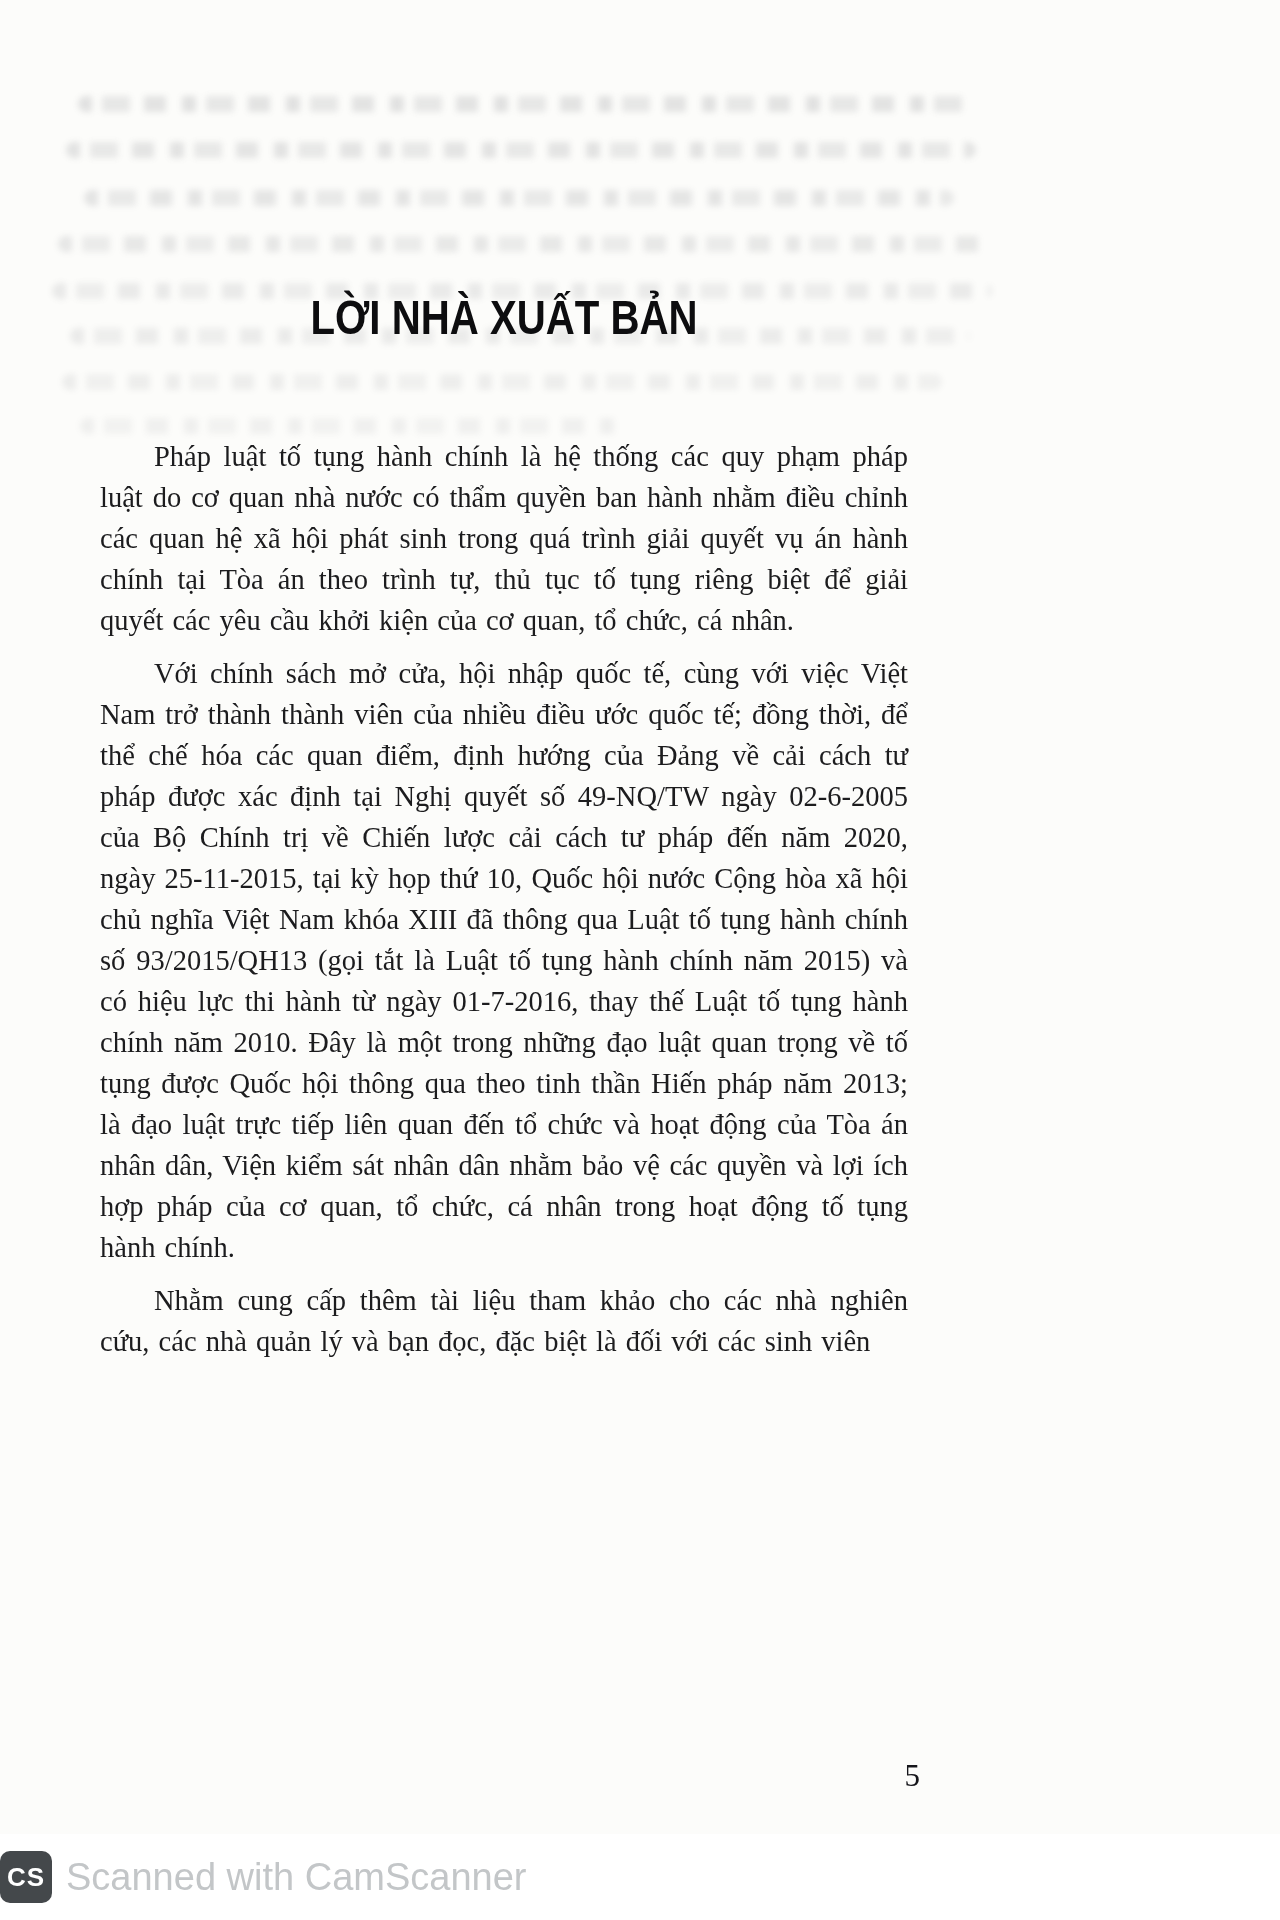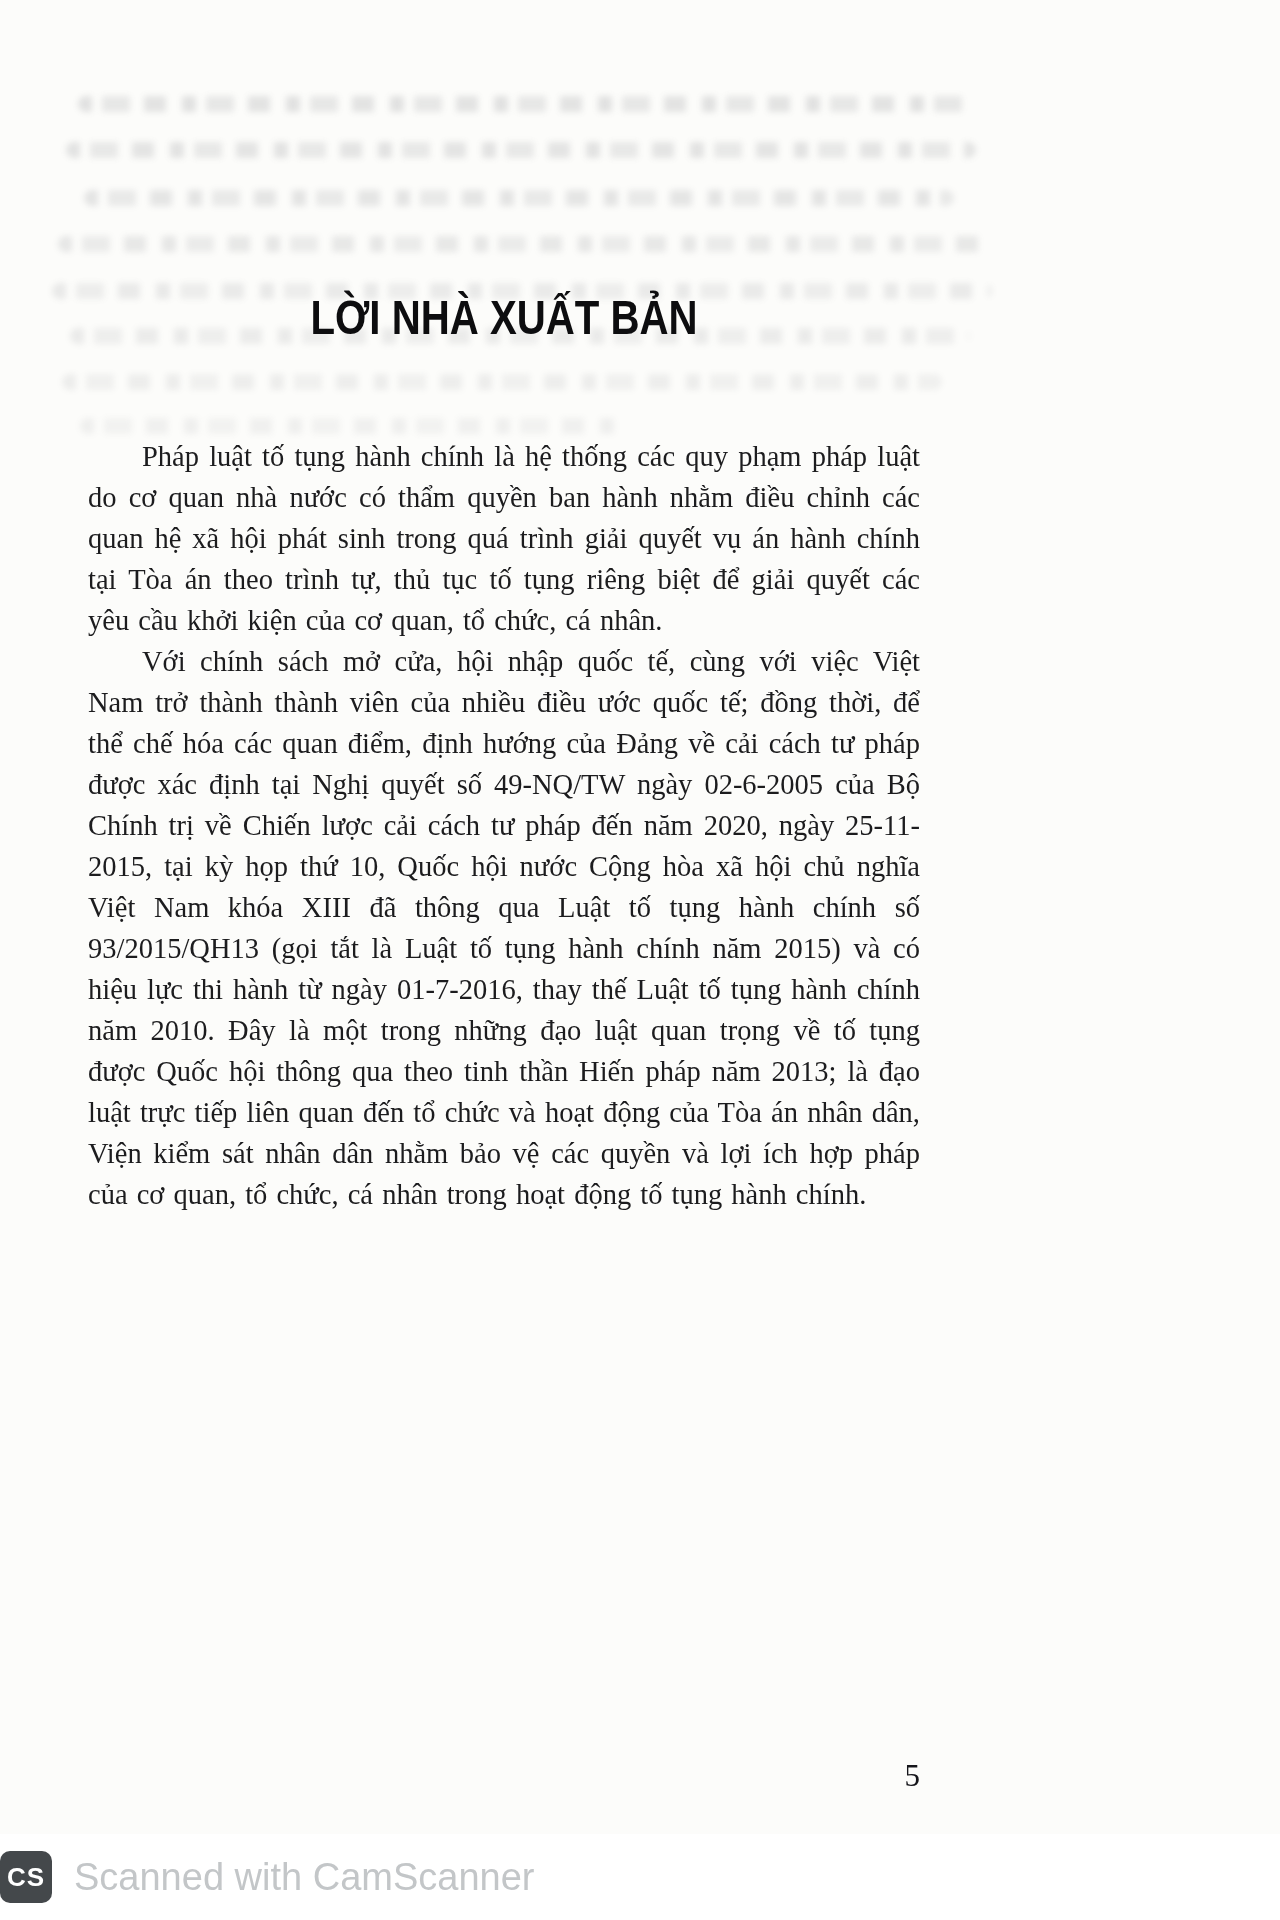--- a/index.html
+++ b/index.html
@@ -41,21 +41,21 @@
     font-family:"Liberation Sans","DejaVu Sans",sans-serif;
     font-weight:700;
     font-size:49px;
     line-height:50px;
     color:#0d0d0f;
     letter-spacing:0px;
     transform:scaleX(0.82);
     transform-origin:50% 50%;
   }
   .text-column p{
-    margin:0;
+    margin:12px;
     font-size:28.5px;
     line-height:41px;
     color:var(--text);
     text-align:justify;
     text-indent:54px;
     word-spacing:2px;
   }
   .page-number{
     position:absolute;
     left:88px;top:1758px;width:832px;
@@ -74,21 +74,21 @@
     background:var(--footer-logo-bg);
     border-radius:10px;
     display:flex;align-items:center;justify-content:center;
     font-family:"Liberation Sans","DejaVu Sans",sans-serif;
     font-weight:700;
     font-size:26px;
     color:#ffffff;
     letter-spacing:1px;
   }
   .footer-text{
-    margin-left:22px;
+    margin-left:14px;
     font-family:"Liberation Sans","DejaVu Sans",sans-serif;
     font-size:38px;
     color:var(--footer-text);
   }
 </style>
 </head>
 <body>
 
 <div class="page">
 
@@ -103,20 +103,21 @@
     <div class="bleed-row" style="top:418px;left:80px;width:540px;opacity:.20;"></div>
   </div>
 
   <div class="text-column">
     <h1 class="doc-title">LỜI NHÀ XUẤT BẢN</h1>
 
     <p>Pháp luật tố tụng hành chính là hệ thống các quy phạm pháp luật do cơ quan nhà nước có thẩm quyền ban hành nhằm điều chỉnh các quan hệ xã hội phát sinh trong quá trình giải quyết vụ án hành chính tại Tòa án theo trình tự, thủ tục tố tụng riêng biệt để giải quyết các yêu cầu khởi kiện của cơ quan, tổ chức, cá nhân.</p>
 
     <p>Với chính sách mở cửa, hội nhập quốc tế, cùng với việc Việt Nam trở thành thành viên của nhiều điều ước quốc tế; đồng thời, để thể chế hóa các quan điểm, định hướng của Đảng về cải cách tư pháp được xác định tại Nghị quyết số 49-NQ/TW ngày 02-6-2005 của Bộ Chính trị về Chiến lược cải cách tư pháp đến năm 2020, ngày 25-11-2015, tại kỳ họp thứ 10, Quốc hội nước Cộng hòa xã hội chủ nghĩa Việt Nam khóa XIII đã thông qua Luật tố tụng hành chính số 93/2015/QH13 (gọi tắt là Luật tố tụng hành chính năm 2015) và có hiệu lực thi hành từ ngày 01-7-2016, thay thế Luật tố tụng hành chính năm 2010. Đây là một trong những đạo luật quan trọng về tố tụng được Quốc hội thông qua theo tinh thần Hiến pháp năm 2013; là đạo luật trực tiếp liên quan đến tổ chức và hoạt động của Tòa án nhân dân, Viện kiểm sát nhân dân nhằm bảo vệ các quyền và lợi ích hợp pháp của cơ quan, tổ chức, cá nhân trong hoạt động tố tụng hành chính.</p>
 
+    <p>Nhằm cung cấp thêm tài liệu tham khảo cho các nhà nghiên cứu, các nhà quản lý và bạn đọc, đặc biệt là đối với các sinh viên</p>
   </div>
 
   <div class="page-number">5</div>
 
   <div class="footer">
     <div class="footer-logo">CS</div>
     <div class="footer-text">Scanned with CamScanner</div>
   </div>
 
 </div>

